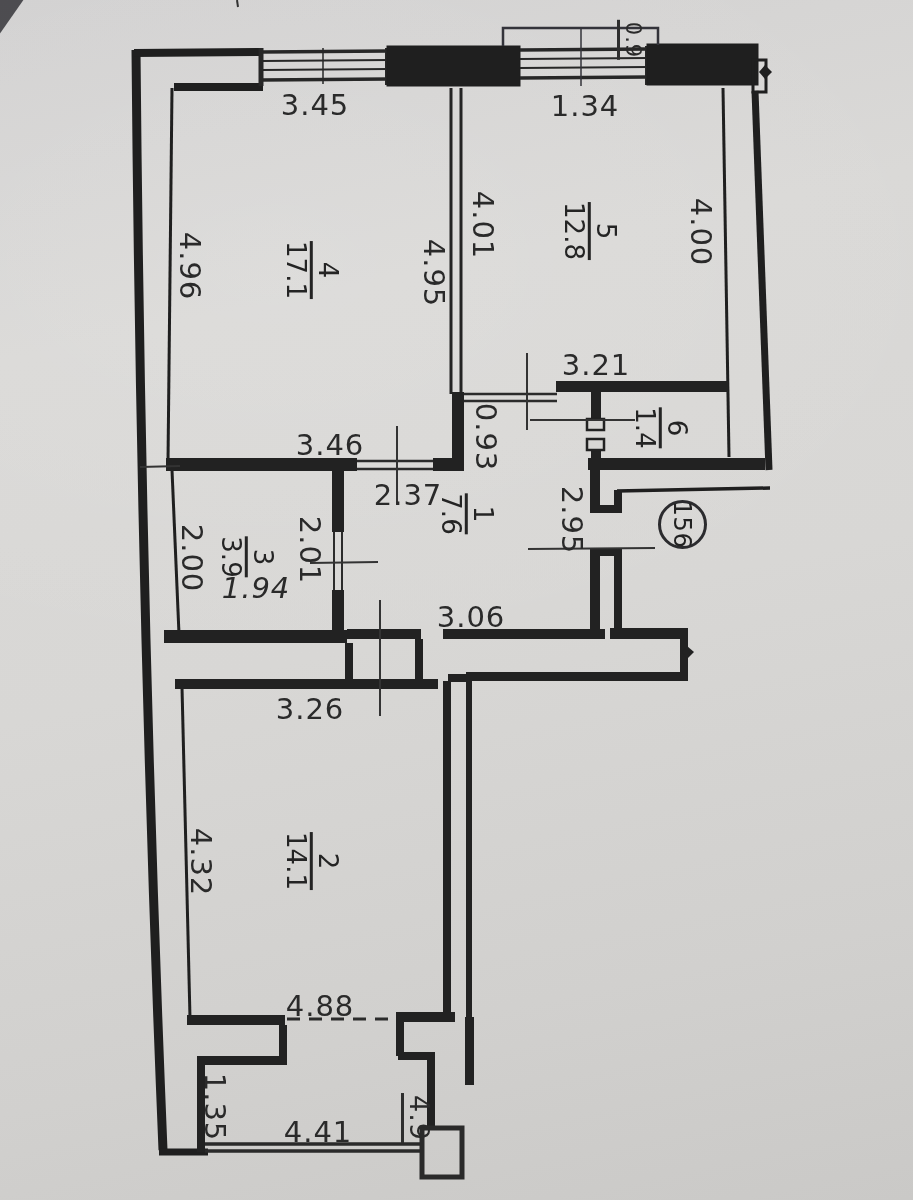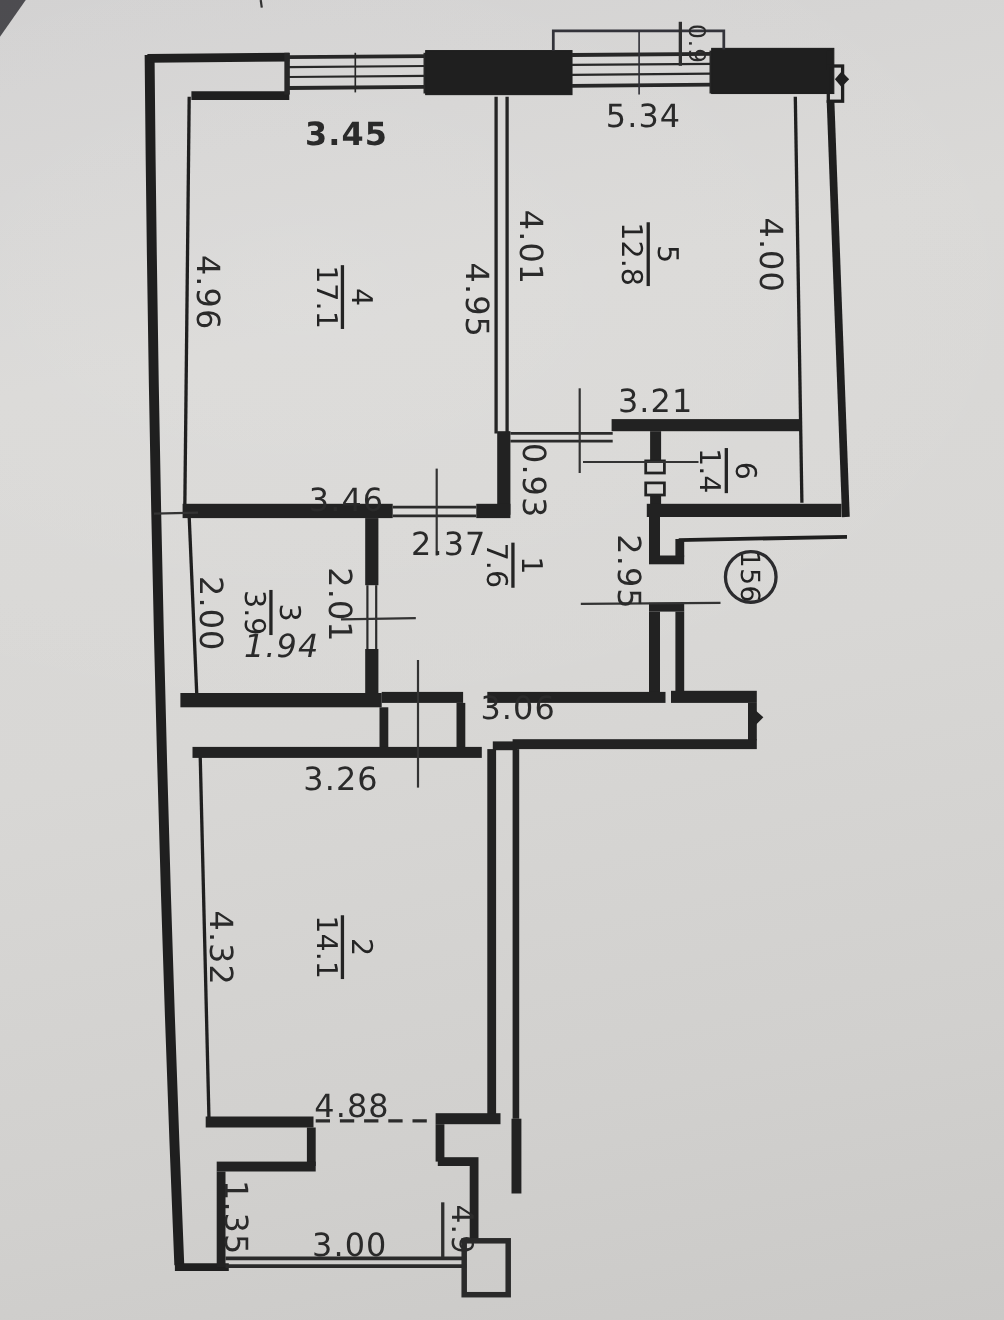--- a/index.html
+++ b/index.html
@@ -196,42 +196,42 @@
       <line x1="527" y1="353" x2="527" y2="430"></line>
       <line x1="530" y1="420" x2="635" y2="420"></line>
       <line x1="528" y1="549" x2="655" y2="548"></line>
       <line x1="310" y1="563" x2="378" y2="562"></line>
       <line x1="380" y1="600" x2="380" y2="716"></line>
       <line x1="237" y1="0" x2="238" y2="7"></line>
     </g>
   </svg>
 
   <div id="labels">
-      <span class="dim" style="left: 315px; top: 122px; font-weight: bold;">3.45</span>
-      <span class="dim" style="left: 585px; top: 106px;">5.34</span>
+      <span class="dim" style="left: 315px; top: 105px;">3.45</span>
+      <span class="dim" style="left: 585px; top: 106px;">1.34</span>
       <span class="dim rot u" style="left: 630px; top: 40px; font-size: 21px;">0.9</span>
       <span class="dim rot" style="left: 189px; top: 266px;">4.96</span>
       <span class="dim rot" style="left: 433px; top: 273px;">4.95</span>
       <span class="dim rot" style="left: 482px; top: 225px;">4.01</span>
       <span class="dim rot" style="left: 700px; top: 232px;">4.00</span>
       <span class="dim" style="left: 596px; top: 365px; text-align: center;">3.21</span>
       <span class="dim rot" style="left: 485px; top: 437px;">0.93</span>
-      <span class="dim" style="left: 315px; top: 445px; margin-top: 10px;">3.46</span>
+      <span class="dim" style="left: 330px; top: 445px;">3.46</span>
       <span class="dim" style="left: 408px; top: 495px;">2.37</span>
       <span class="dim rot" style="left: 571px; top: 520px;">2.95</span>
       <span class="dim rot" style="left: 191px; top: 558px;">2.00</span>
       <span class="dim rot" style="left: 309px; top: 550px;">2.01</span>
       <span class="dim" style="left: 256px; top: 588px; font-style: italic;">1.94</span>
-      <span class="dim" style="left: 471px; top: 644px;">3.06</span>
+      <span class="dim" style="left: 471px; top: 617px;">3.06</span>
       <span class="dim" style="left: 310px; top: 709px;">3.26</span>
       <span class="dim rot" style="left: 200px; top: 862px;">4.32</span>
       <span class="dim" style="left: 320px; top: 1006px;">4.88</span>
       <span class="dim rot" style="left: 214px; top: 1107px;">1.35</span>
       <span class="dim rot u" style="left: 417px; top: 1118px; font-size: 27px;">4.9</span>
-      <span class="dim" style="left: 318px; top: 1132px;">3.00</span>
+      <span class="dim" style="left: 318px; top: 1132px;">4.41</span>
       <div class="room" style="left: 311px; top: 270px;">
         <span class="rnum">4</span>
         <span class="rarea">17.1</span>
       </div>
       <div class="room" style="left: 589px; top: 231px;">
         <span class="rnum">5</span>
         <span class="rarea">12.8</span>
       </div>
       <div class="room" style="left: 660px; top: 428px;">
         <span class="rnum">6</span>

